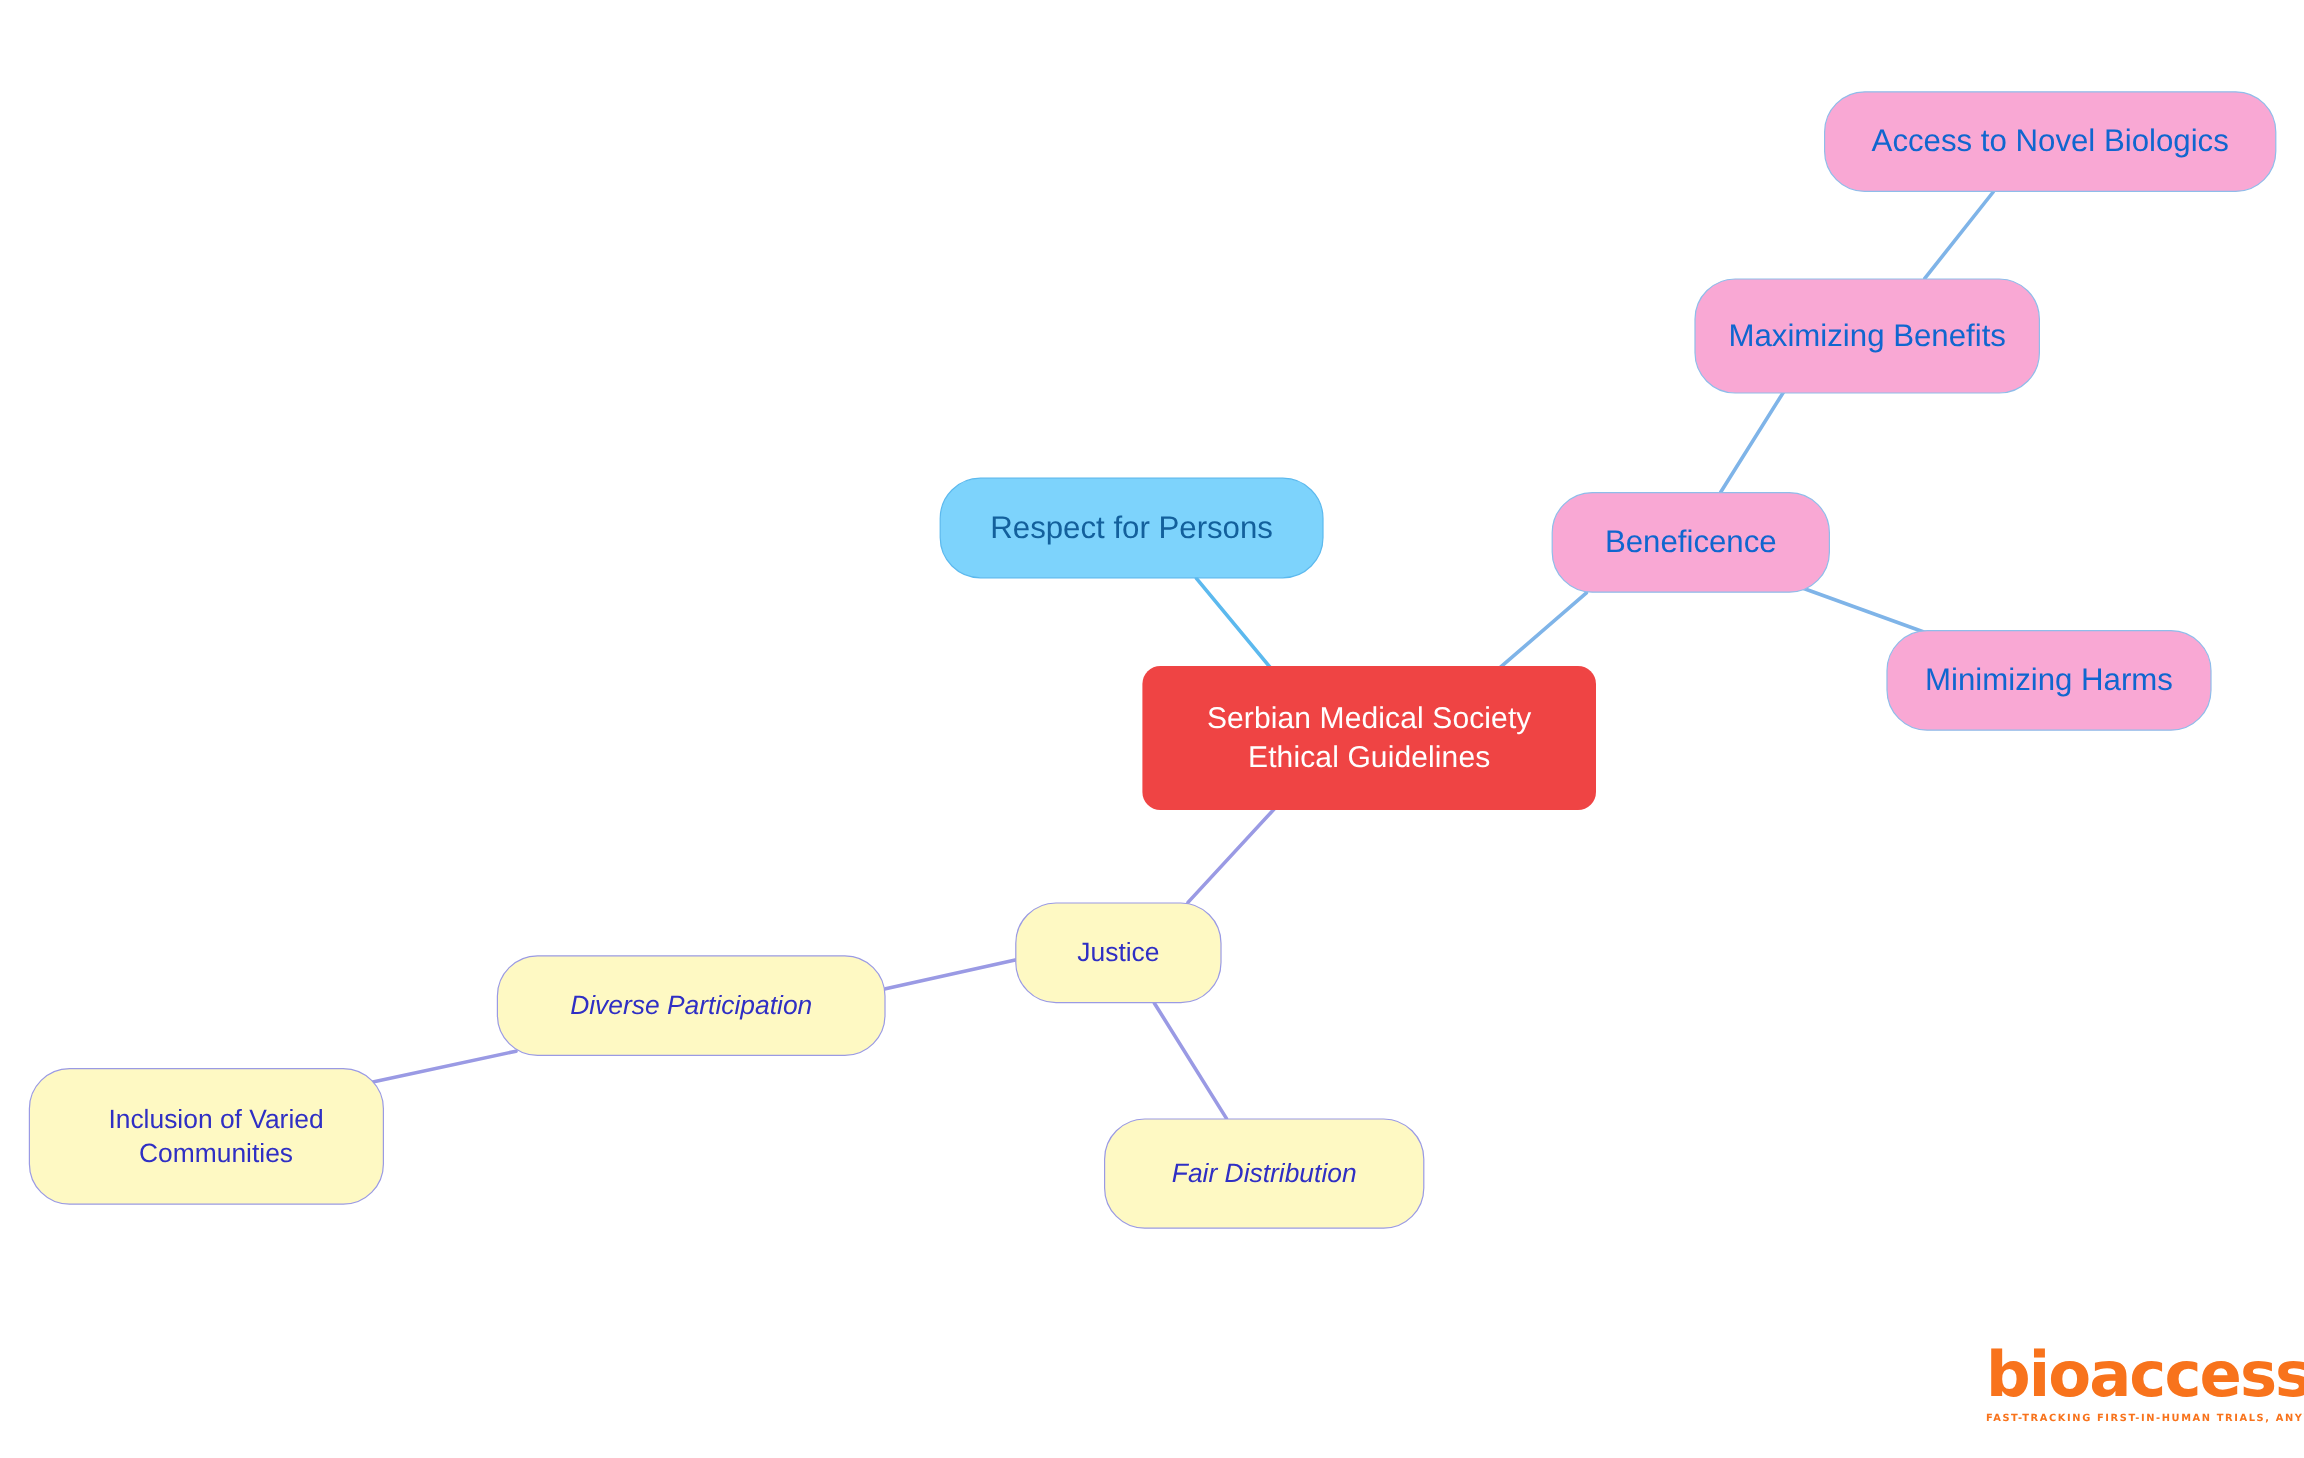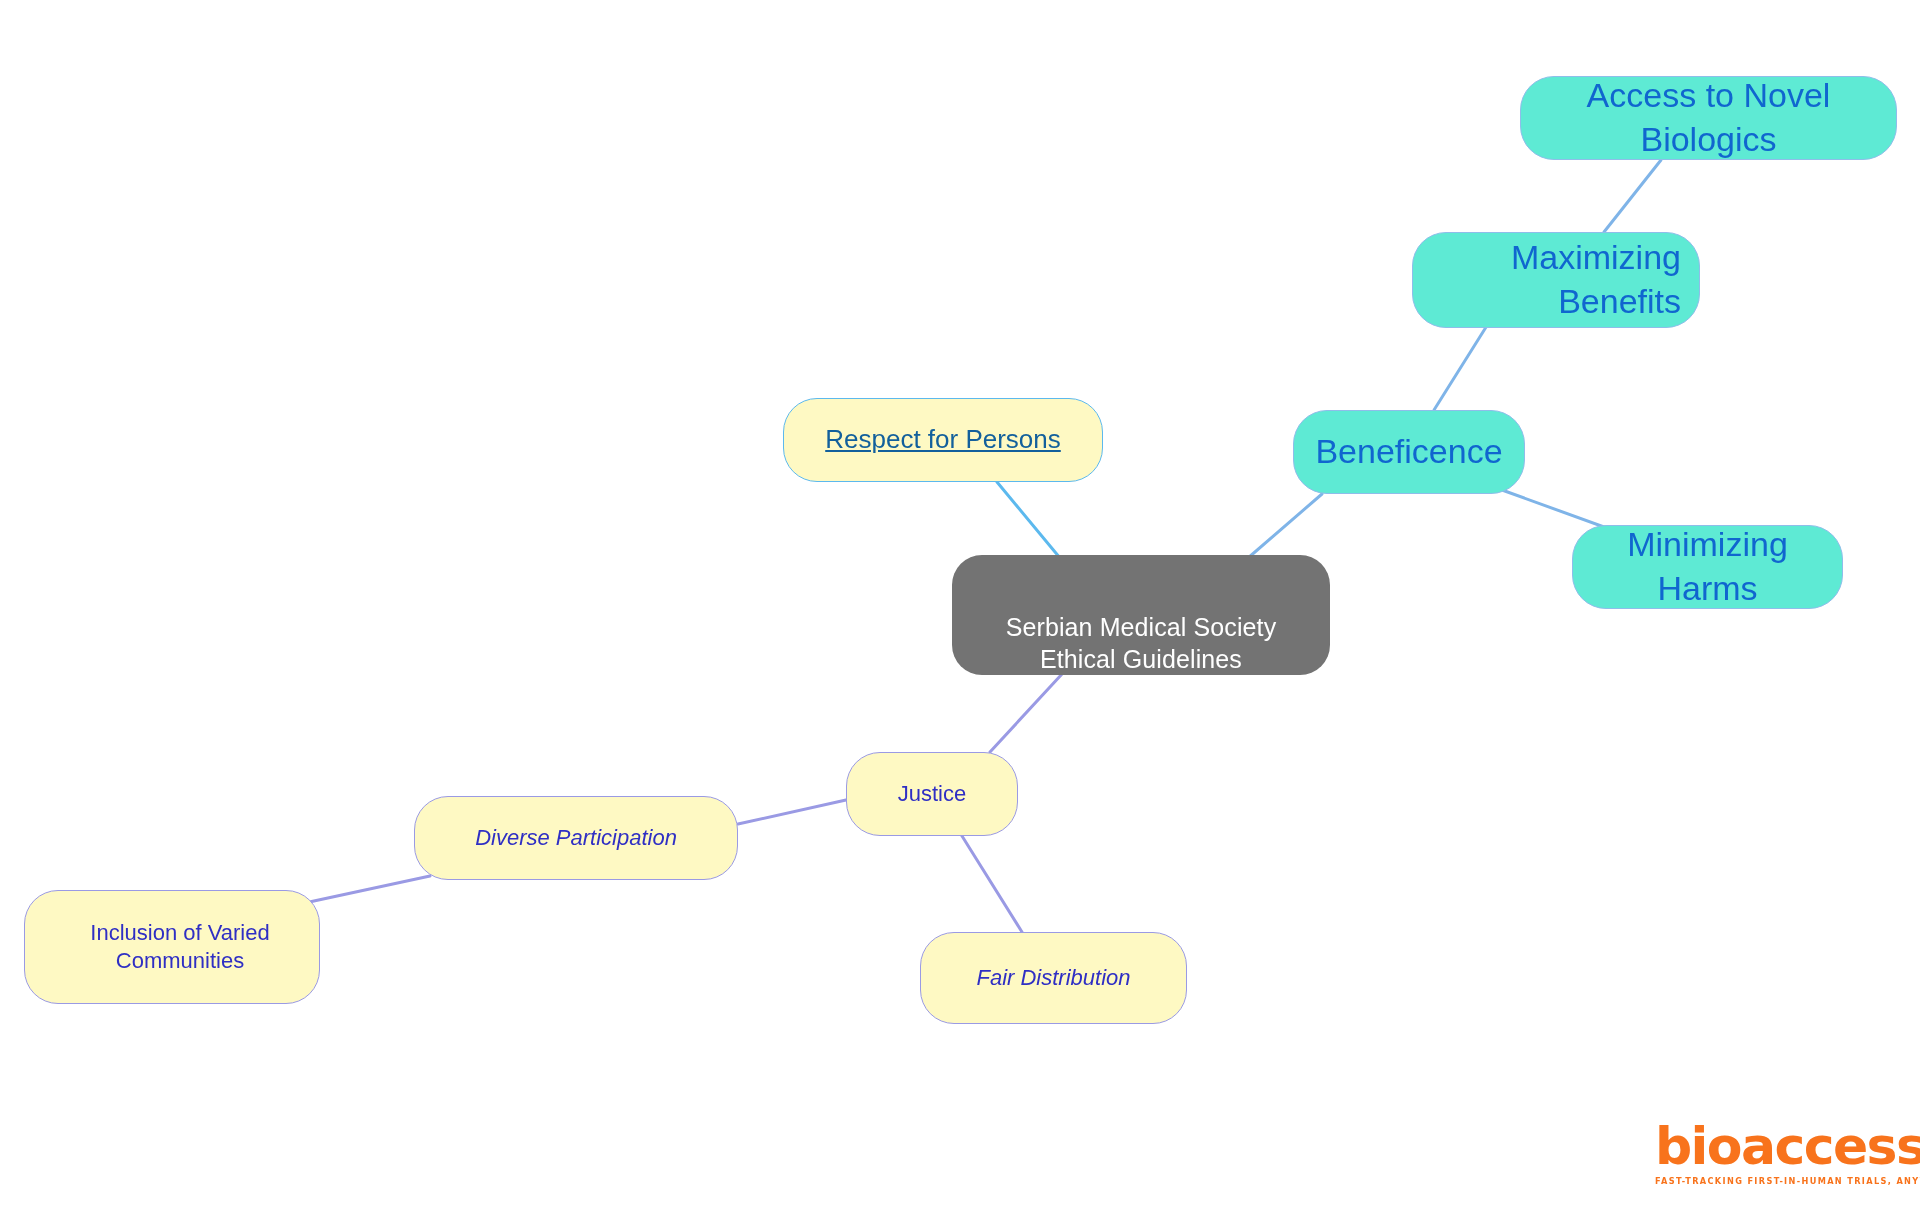--- a/index.html
+++ b/index.html
@@ -32,40 +32,38 @@
     display: flex;
     align-items: center;
     justify-content: center;
     text-align: center;
     border-radius: 34px;
     line-height: 1.28;
     white-space: pre-line;
     padding: 0 18px;
   }
   .node-root {
-    background: #737373;
+    background: #ef4444;
     color: #ffffff;
     border: none;
-    border-radius: 30px;
+    border-radius: 15px;
     font-size: 25px;
     letter-spacing: 0.1px;
-    align-items: flex-end;
   }
   .node-sky {
-    background: #fef9c3;
+    background: #7dd3fc;
     border: 1.6px solid #5cb9ee;
     color: #13609c;
     font-size: 26px;
-    text-decoration: underline;
   }
   .node-blue {
-    background: #5eead4;
+    background: #f9a8d4;
     border: 1.6px solid #8fbdea;
     color: #1066cf;
-    font-size: 34px;
+    font-size: 26px;
   }
   .node-purple {
     background: #fef9c3;
     border: 1.6px solid #9a9ae4;
     color: #2f2fc4;
     font-size: 22px;
   }
   .brand {
     position: absolute;
     display: flex;

